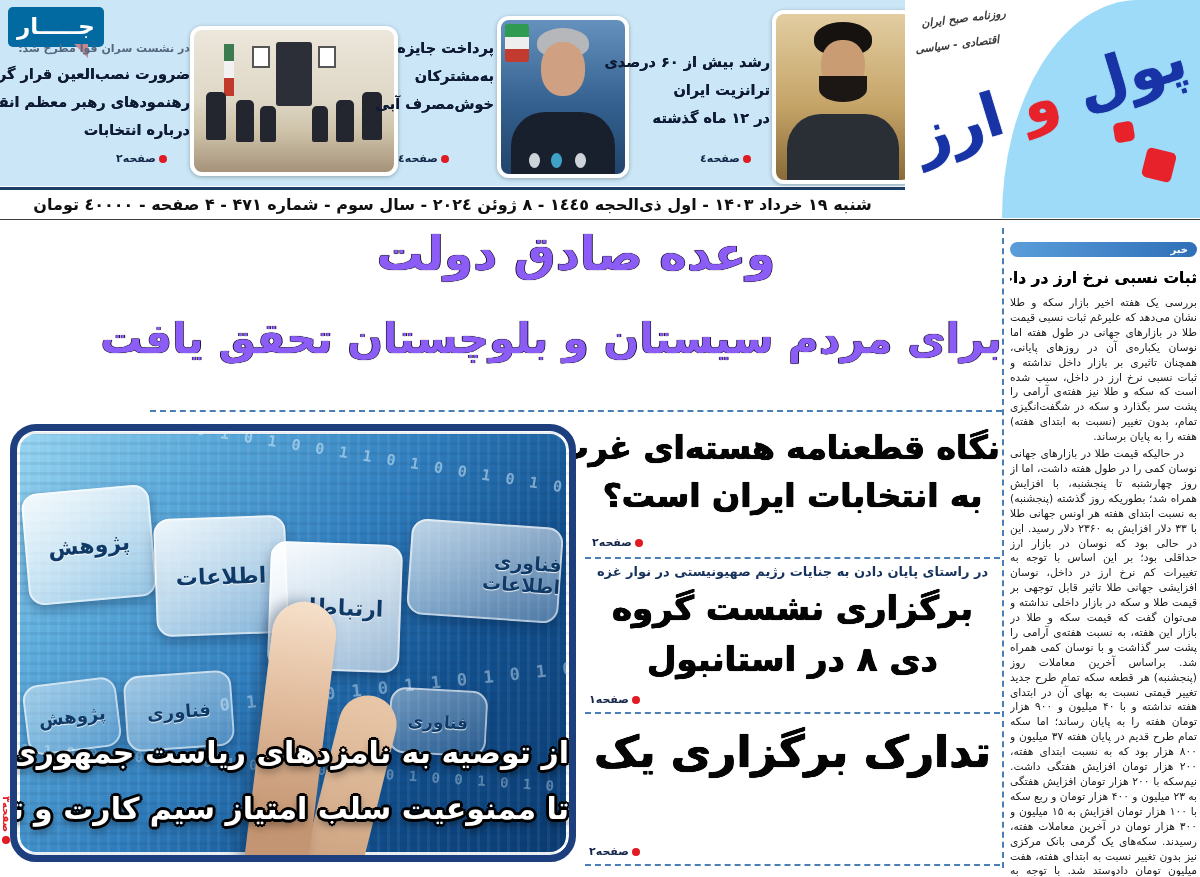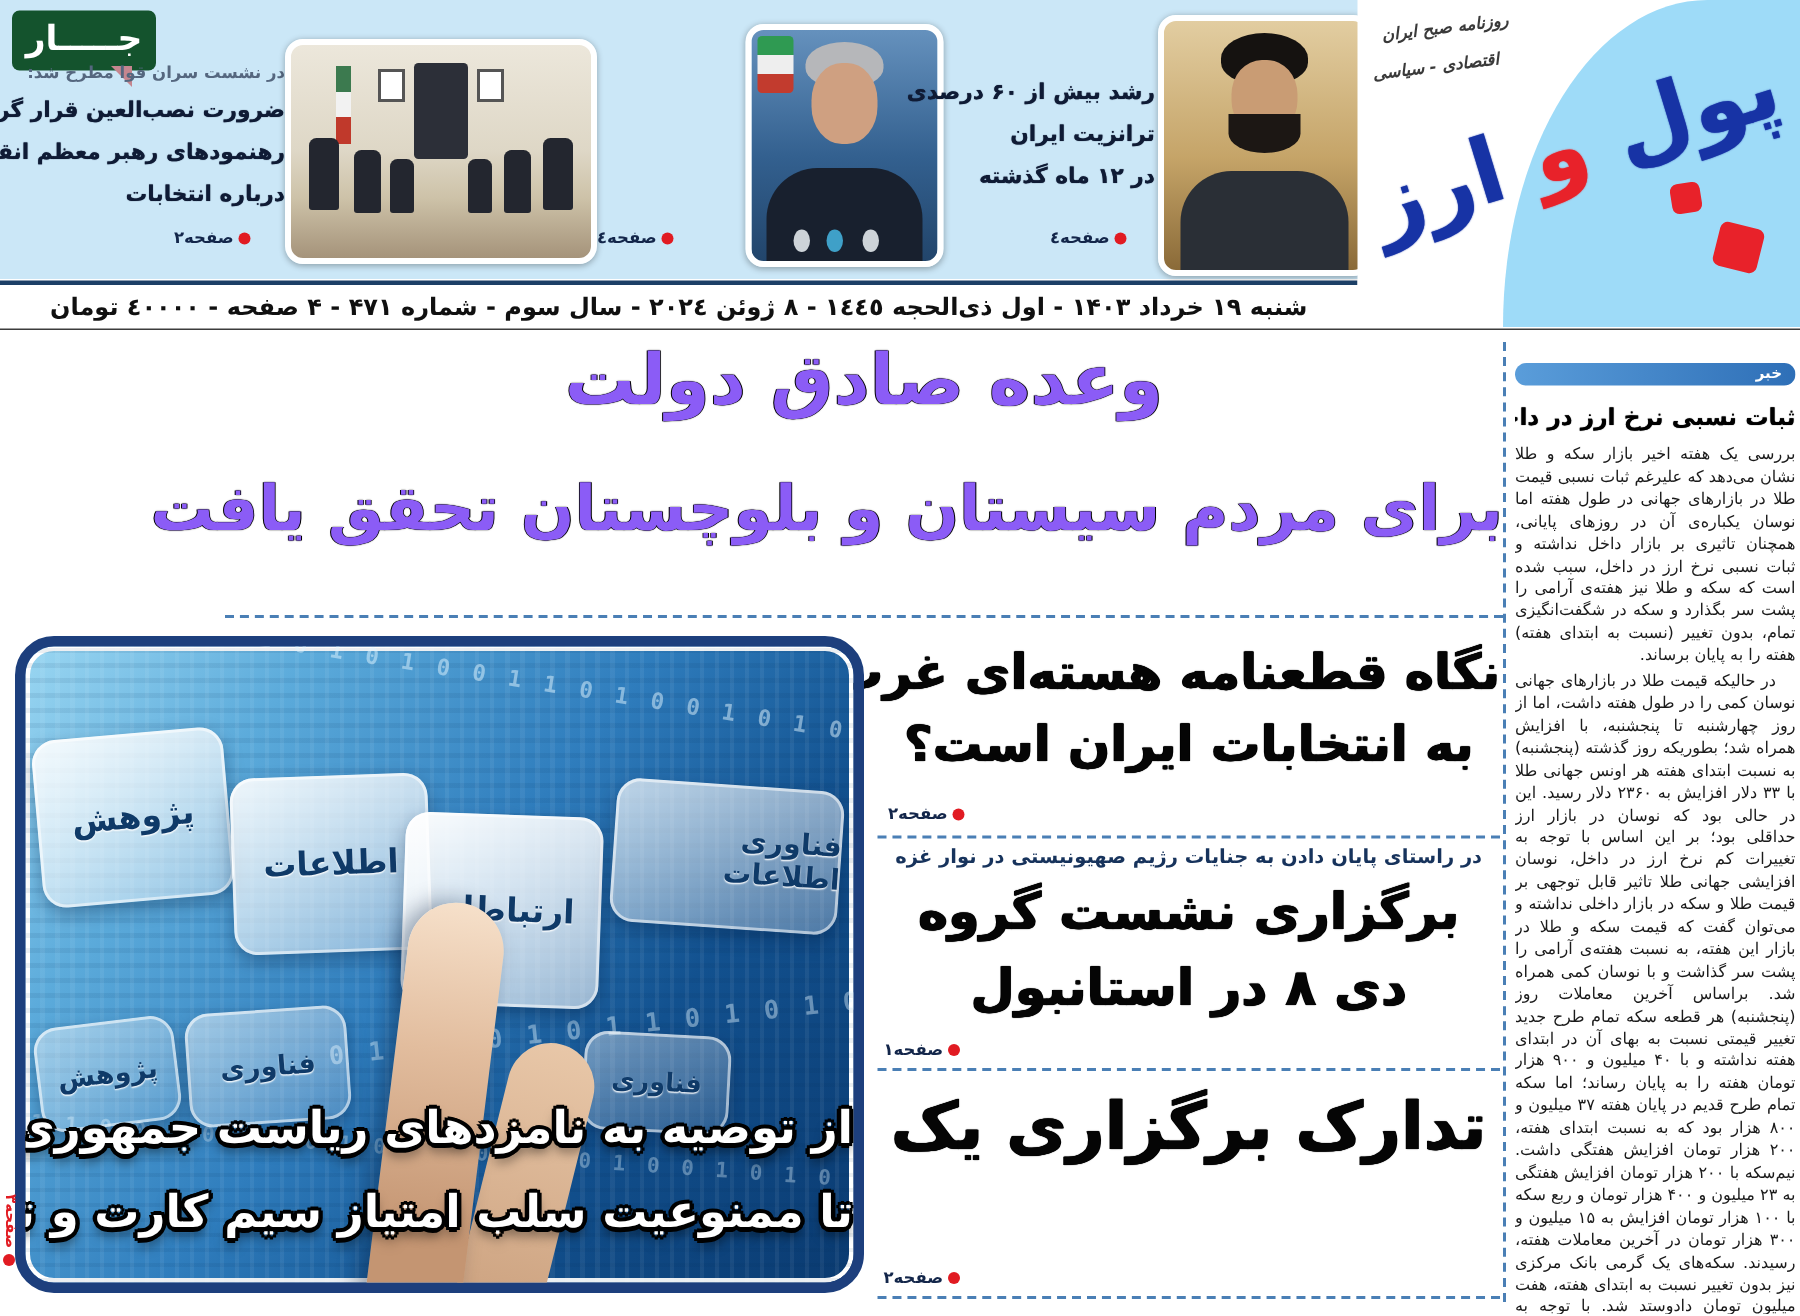--- a/index.html
+++ b/index.html
@@ -1,21 +1,21 @@
 <!DOCTYPE html>
 <html dir="rtl" lang="fa"><head>
 <meta charset="utf-8">
 <style>
   html,body{margin:0;padding:0}
   body{width:1200px;height:877px;position:relative;overflow:hidden;background:#fff;
        font-family:"DejaVu Sans",sans-serif;direction:rtl}
 
   
   .topband{position:absolute;left:0;top:0;width:908px;height:186px;background:#cbe7f7}
-  .logo-badge{position:absolute;left:8px;top:7px;width:96px;height:40px;background:#14532d;
+  .logo-badge{position:absolute;left:8px;top:7px;width:96px;height:40px;background:#0369a1;
       border-radius:5px;color:#fff;font-weight:bold;font-size:23px;text-align:center;
       line-height:38px;letter-spacing:2px}
   .logo-badge:after{content:"";position:absolute;right:16px;bottom:-11px;
       border:7px solid transparent;border-top-color:#c5868f;border-right-color:#c5868f}
   .tstory{position:absolute;text-align:right}
   .tkicker{font-size:11px;font-weight:bold;color:#55677f;margin-bottom:5px;white-space:nowrap}
   .thl{font-size:14.5px;font-weight:900;color:#0f1b35;line-height:28px;white-space:nowrap;
        letter-spacing:-0.5px;text-shadow:0 0 .6px #0f1b35}
   .pref{position:absolute;font-size:11px;font-weight:bold;color:#13264a;
         display:flex;align-items:center;gap:3px}
@@ -172,20 +172,25 @@
     <span class="wallpic wp2"></span>
     <span class="flagpole"></span>
     <span class="pp" style="left:12px;top:62px;width:20px;height:48px"></span>
     <span class="pp" style="left:42px;top:70px;width:18px;height:42px"></span>
     <span class="pp" style="left:66px;top:76px;width:16px;height:36px"></span>
     <span class="pp" style="left:118px;top:76px;width:16px;height:36px"></span>
     <span class="pp" style="left:142px;top:70px;width:18px;height:42px"></span>
     <span class="pp" style="left:168px;top:62px;width:20px;height:48px"></span>
   </div>
 
+  <div class="tstory t2">
+    <div class="thl">پرداخت جایزه</div>
+    <div class="thl">به‌مشترکان</div>
+    <div class="thl">خوش‌مصرف آبی</div>
+  </div>
   <div class="pref pref2">
     <span class="dot"></span>
     <span>صفحه٤</span>
   </div>
   <div class="tphoto ph2">
     <span class="flagcorner"></span>
     <span class="hair" style="top:8px;margin-left:-26px;width:52px;height:30px;background:#b6b7ba"></span>
     <span class="head" style="top:22px;margin-left:-22px;width:44px;height:54px"></span>
     <span class="suit" style="bottom:-8px;margin-left:-52px;width:104px;height:70px;background:#18202e"></span>
     <span class="mic" style="left:28px"></span>

